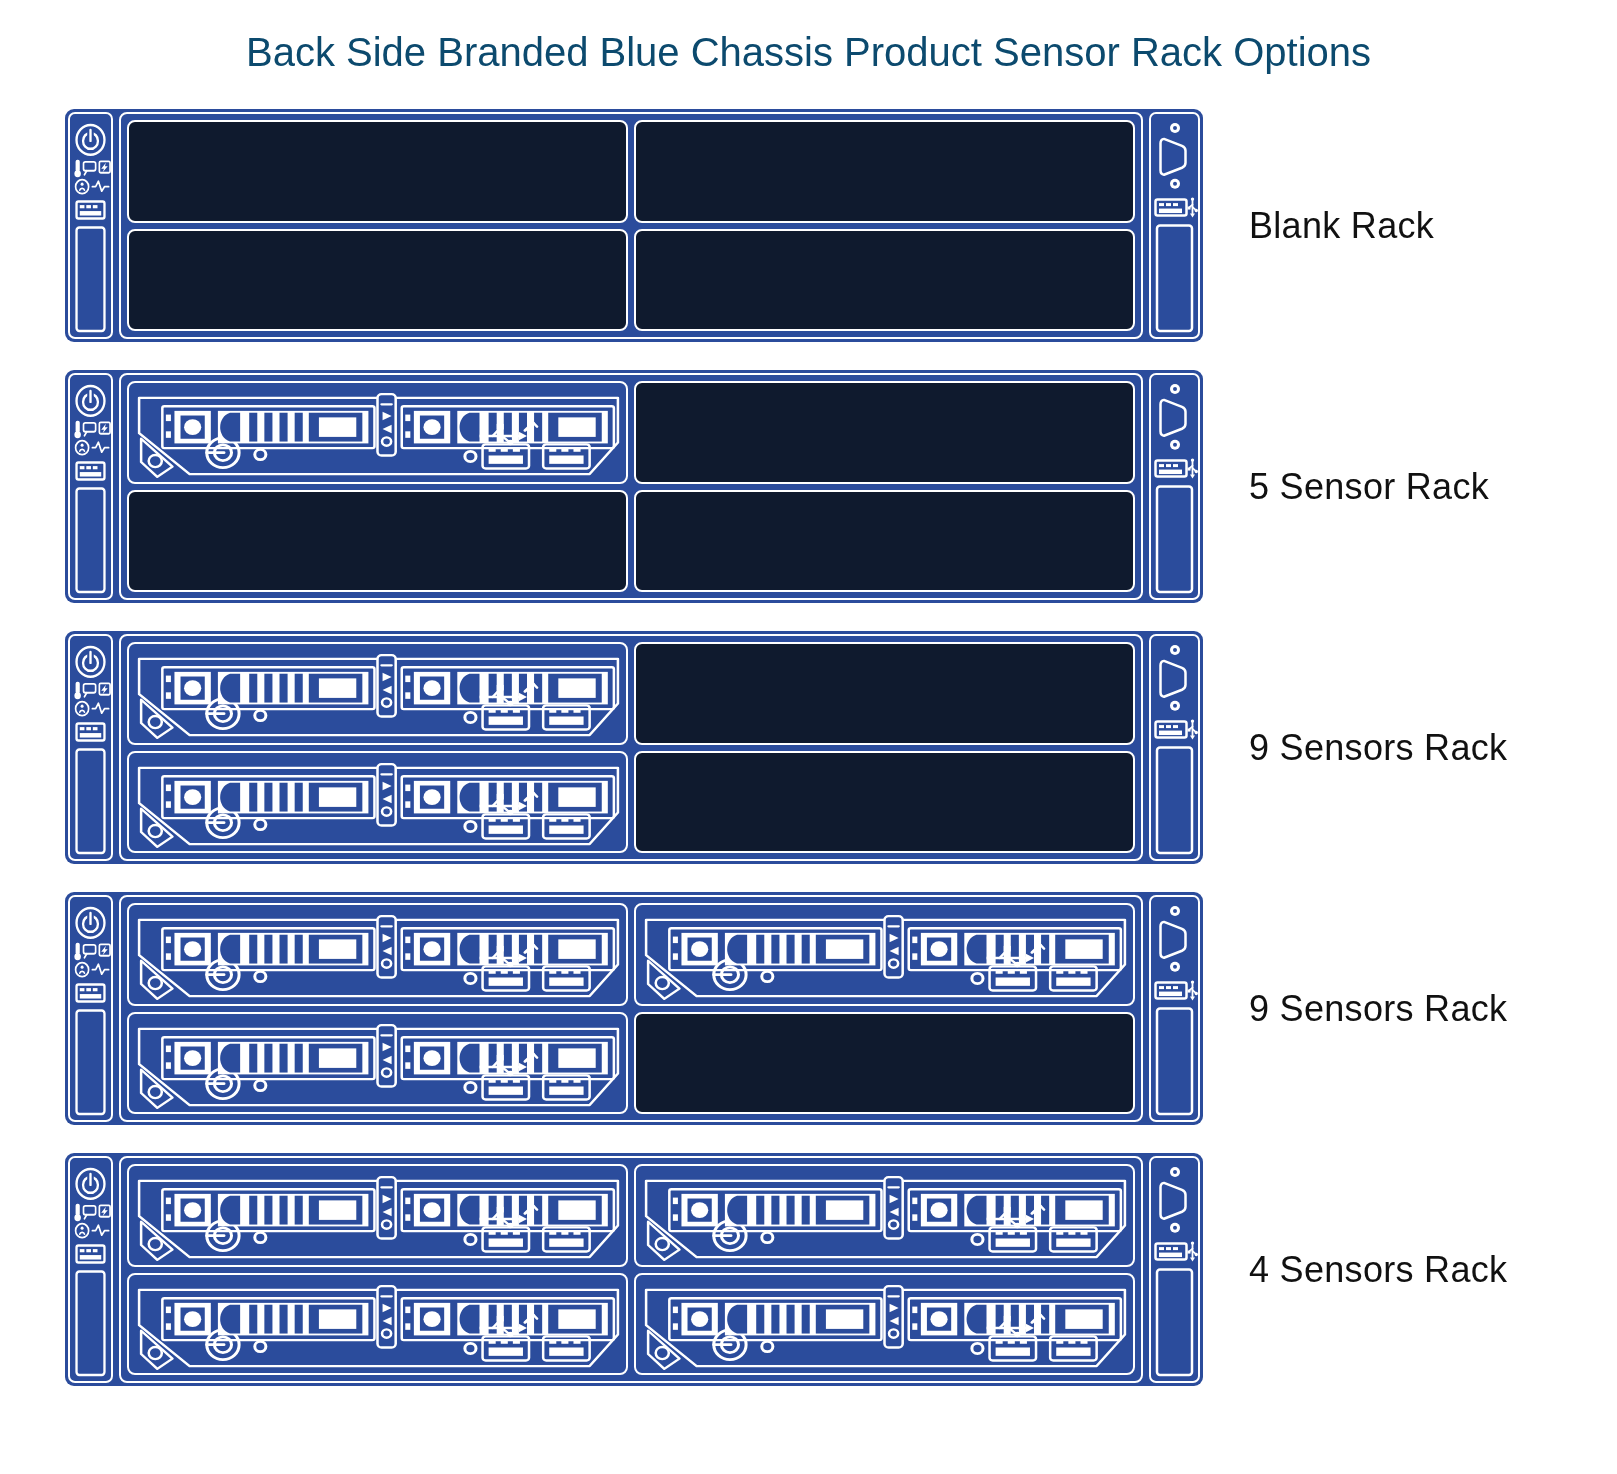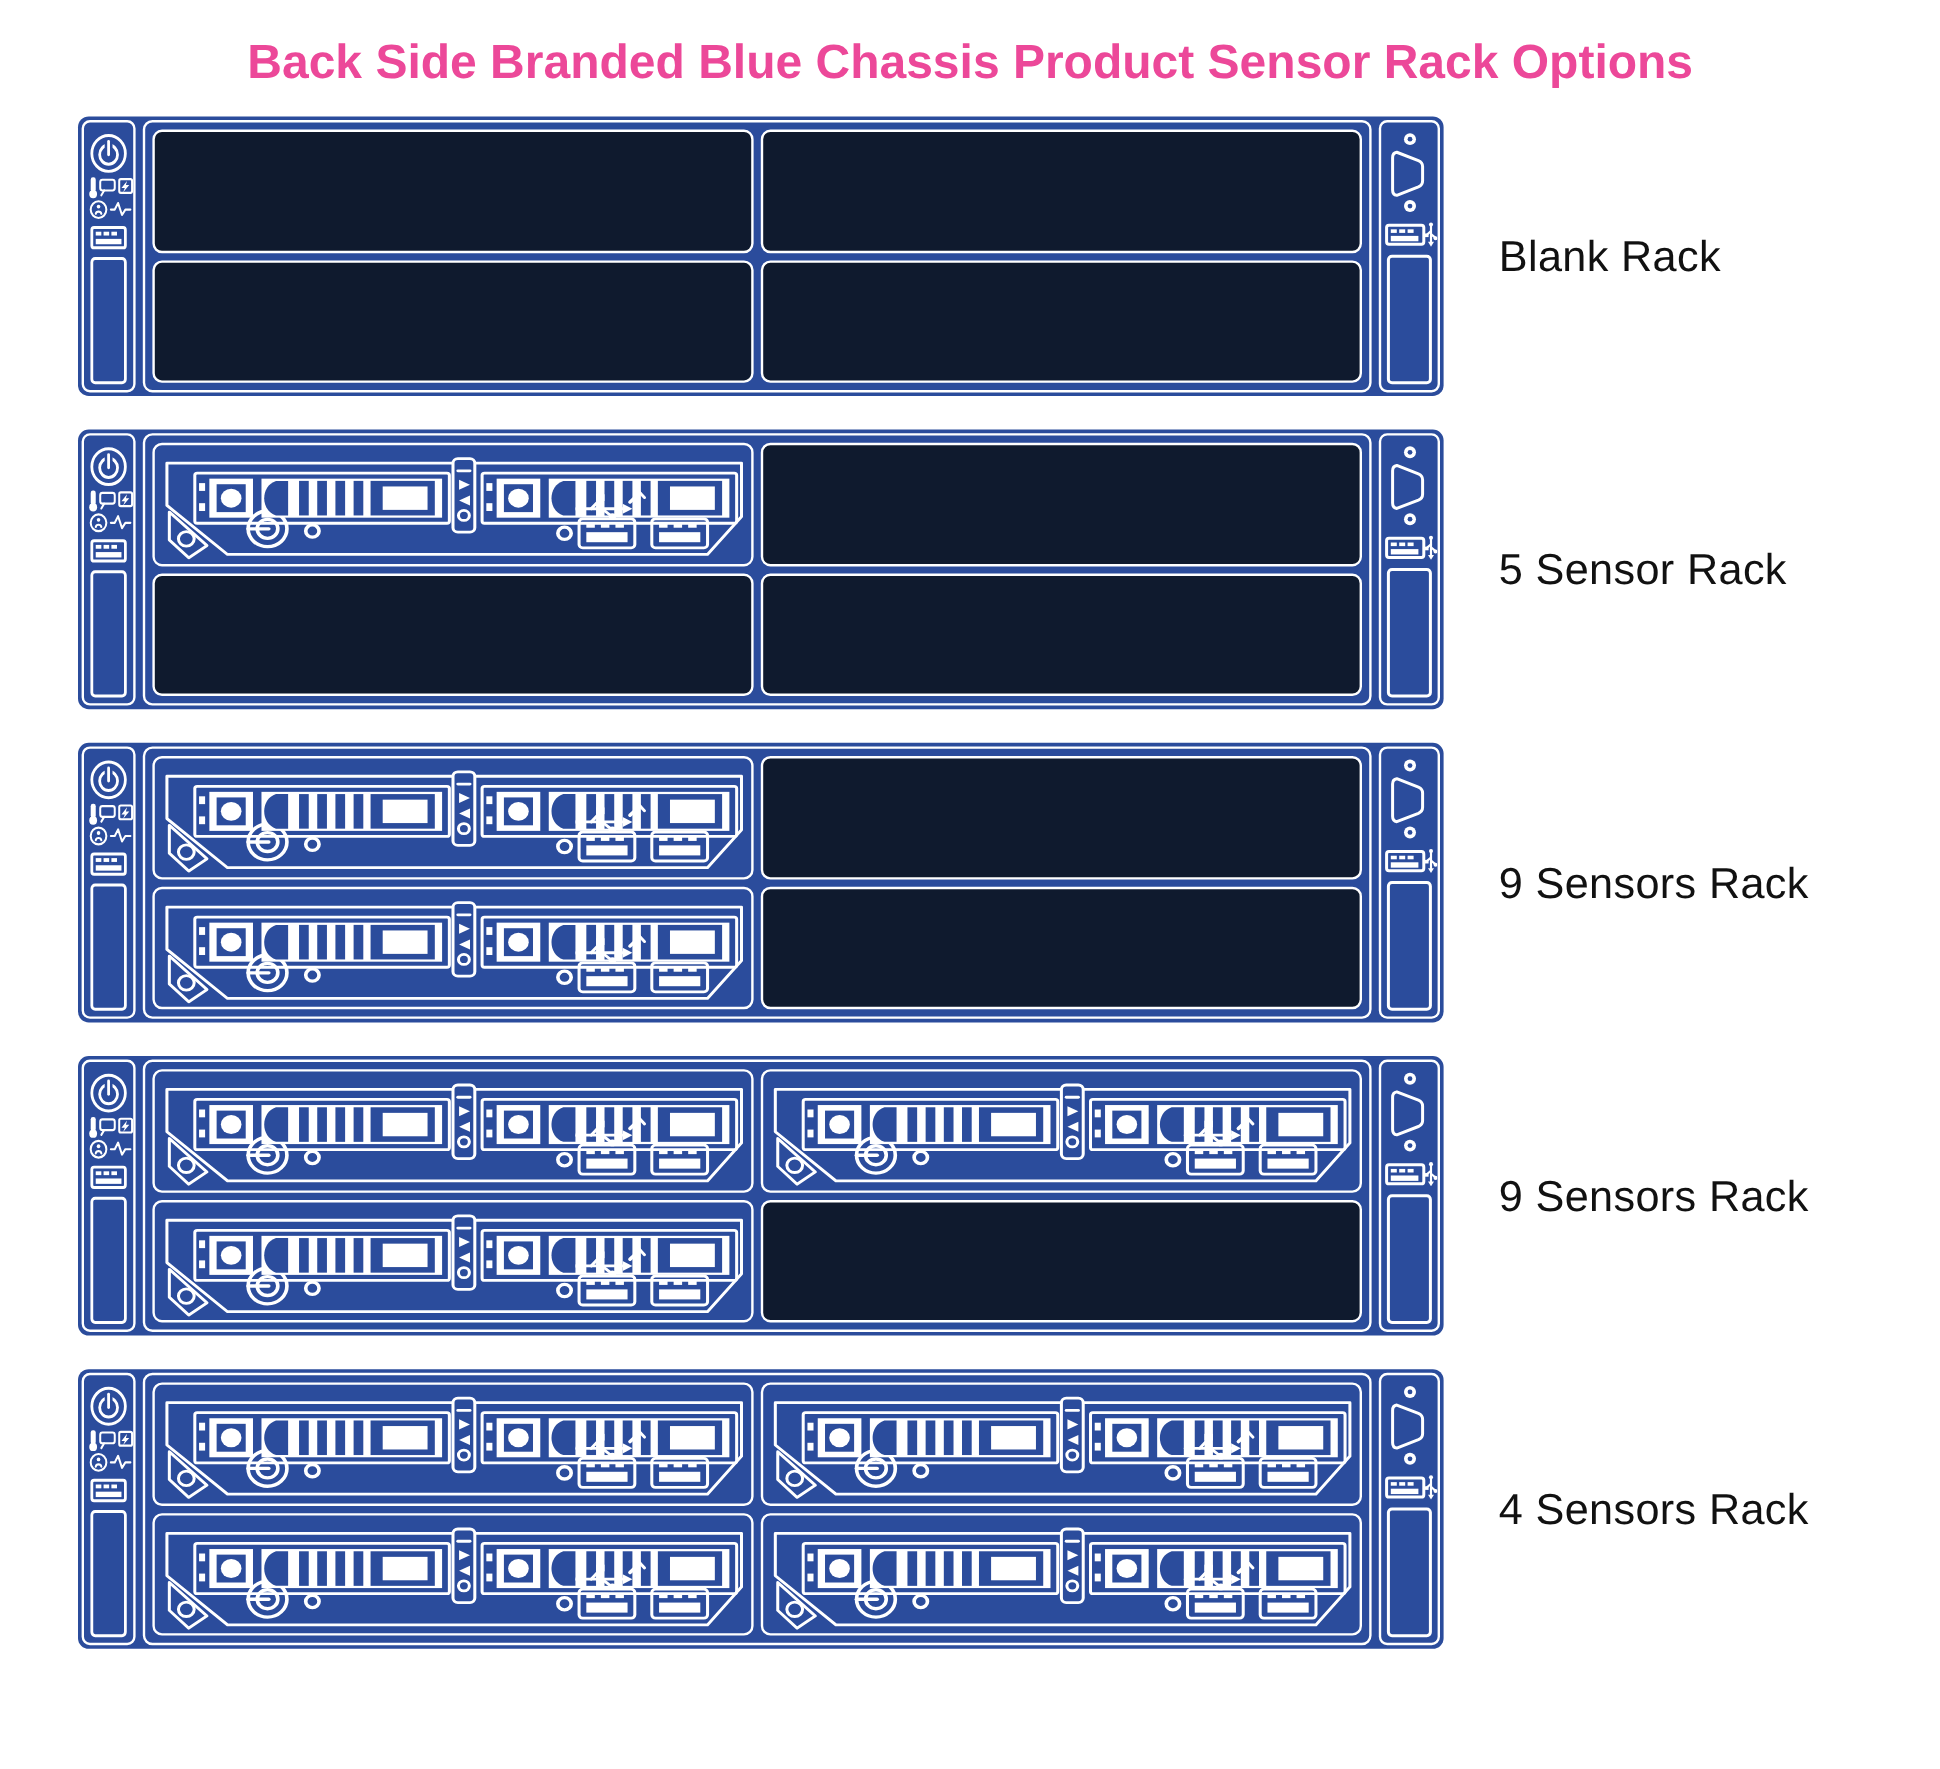--- a/index.html
+++ b/index.html
@@ -5,22 +5,22 @@
   :root{
     --chassis-blue:#2B4C9C;
     --slot-dark:#0F1A2E;
     --outline-white:#FFFFFF;
     --label-text:#111111;
     --page-background:#FFFFFF;
   }
   *{margin:0;padding:0;box-sizing:border-box}
   body{width:1617px;height:1474px;background:var(--page-background);
        font-family:"Liberation Sans",sans-serif;overflow:hidden}
-  .title{padding-top:30px;text-align:center;font-size:40px;font-weight:700;color:#ec4899}
-  .rows{margin-top:22px;padding-left:65px;display:flex;flex-direction:column;gap:28px}
+  .title{padding-top:30px;text-align:center;font-size:40px;font-weight:400;color:#0c4a6e}
+  .rows{margin-top:34px;padding-left:65px;display:flex;flex-direction:column;gap:28px}
   .row{display:flex;align-items:center}
   .rack{width:1138px;height:233px;flex:0 0 auto;background:var(--chassis-blue);
         border-radius:9px;display:flex;gap:6px;padding:3px}
   .panel{border:2px solid var(--outline-white);border-radius:7px;flex:0 0 auto;overflow:hidden}
   .panel.left{width:45px}
   .panel.right{width:51px}
   .panel svg{width:100%;height:100%;display:block}
   .bodyc{flex:1 1 auto;border:2px solid var(--outline-white);border-radius:8px;padding:6px;
          display:grid;grid-template-columns:1fr 1fr;grid-template-rows:1fr 1fr;gap:6px}
   .slot{border:2px solid var(--outline-white);border-radius:8px;overflow:hidden}

